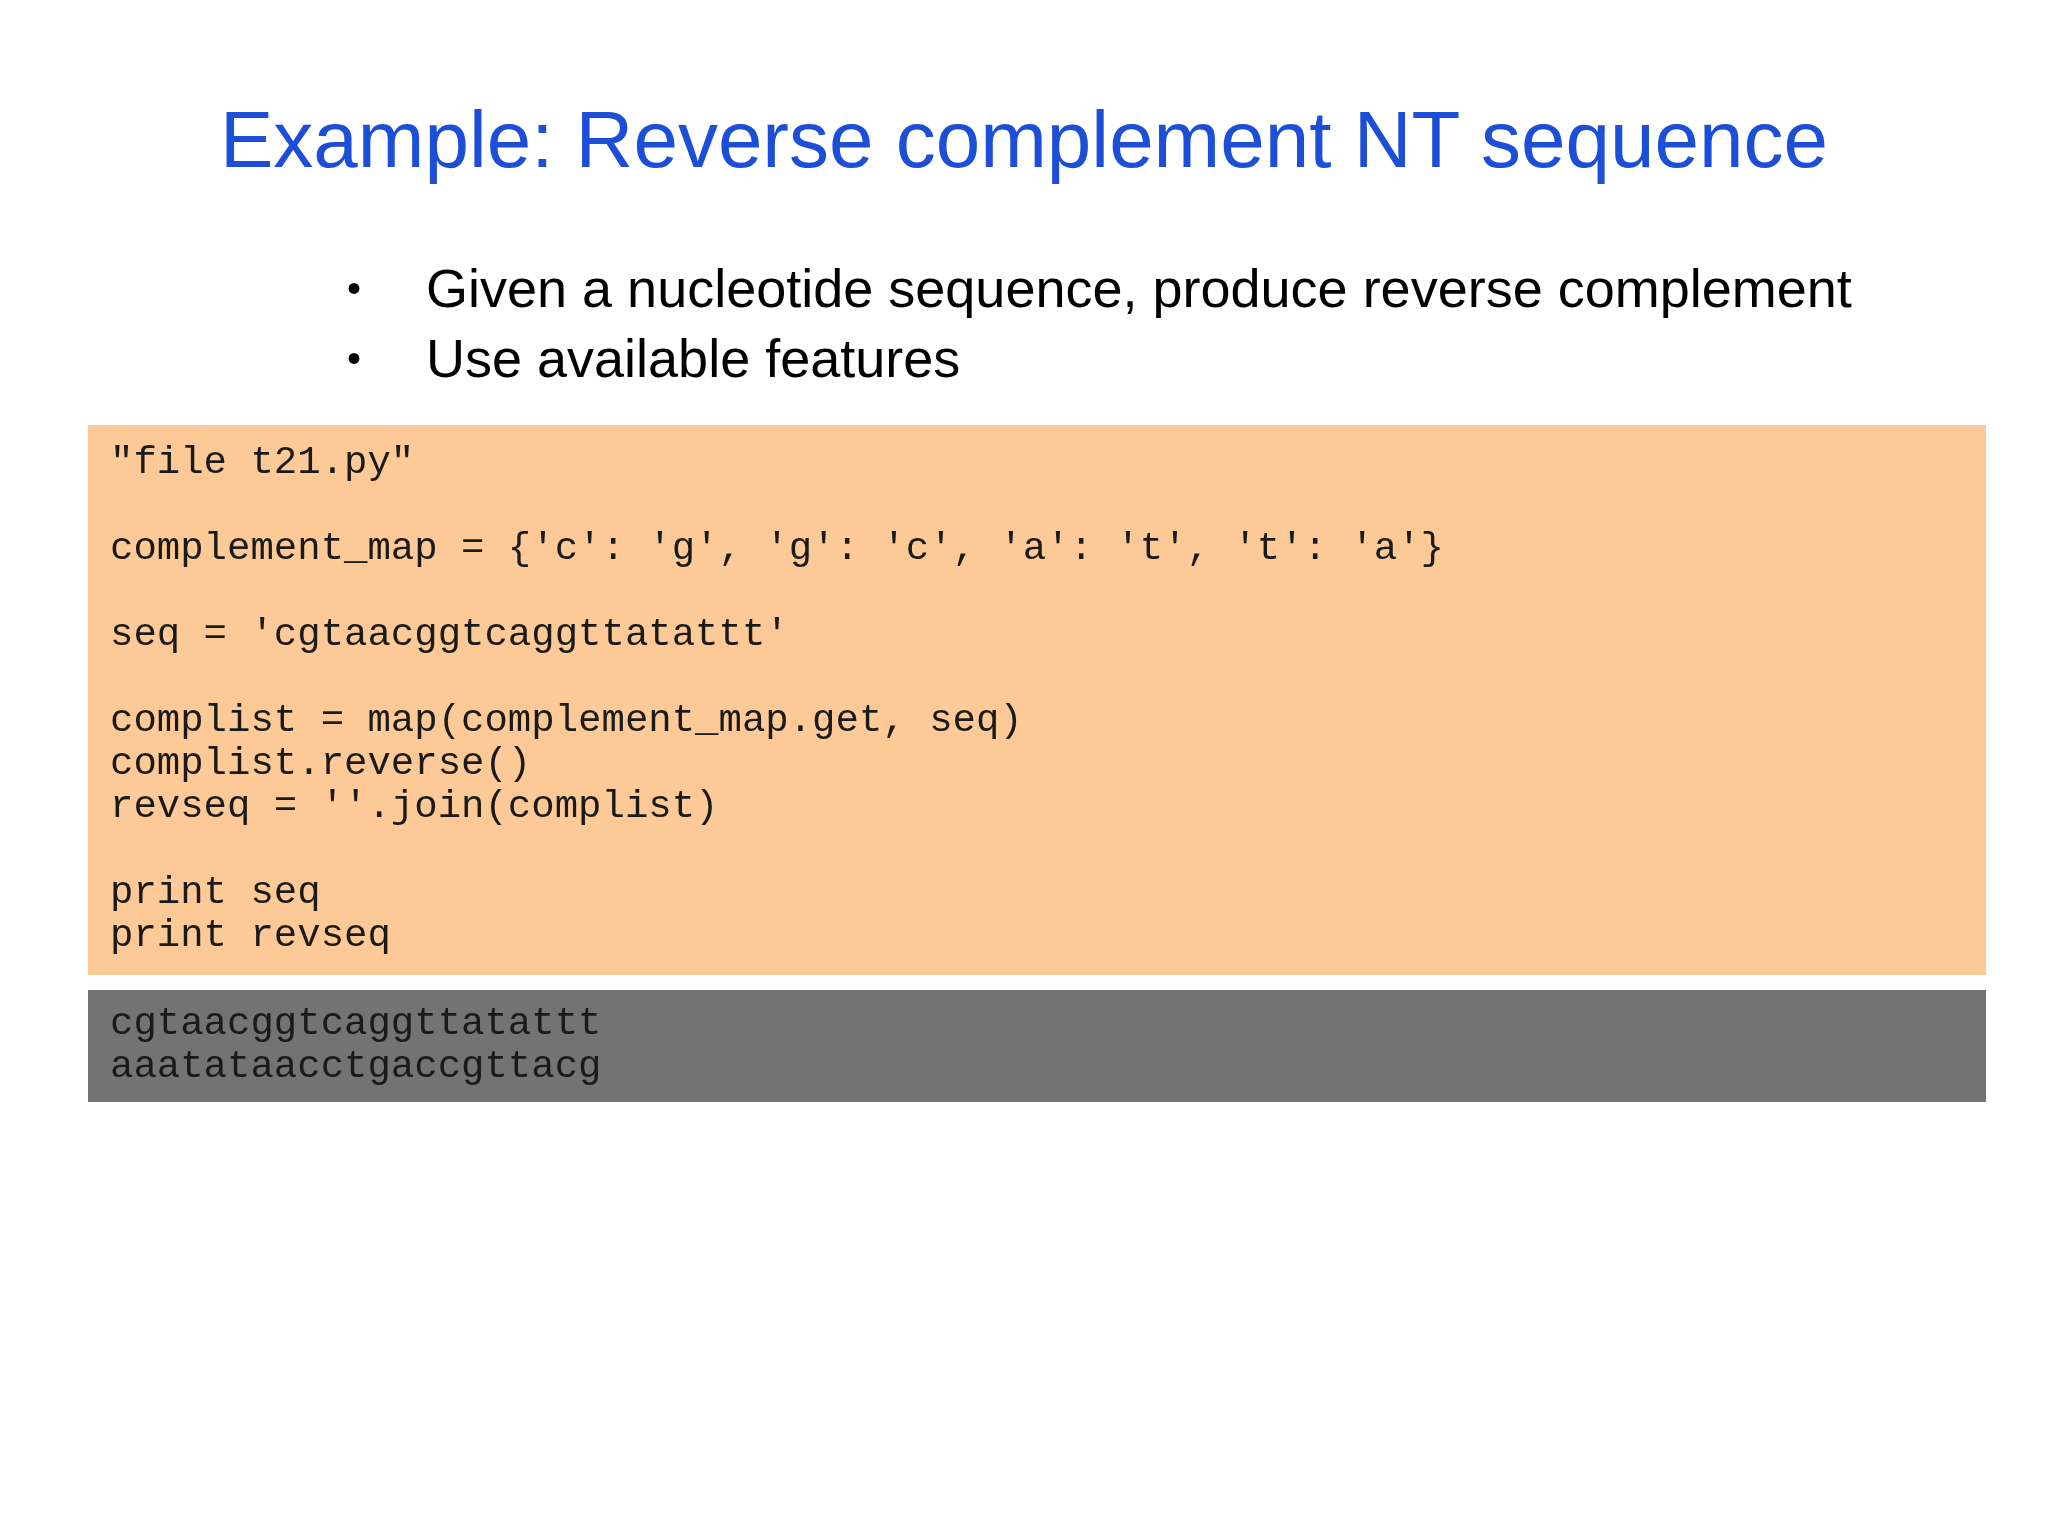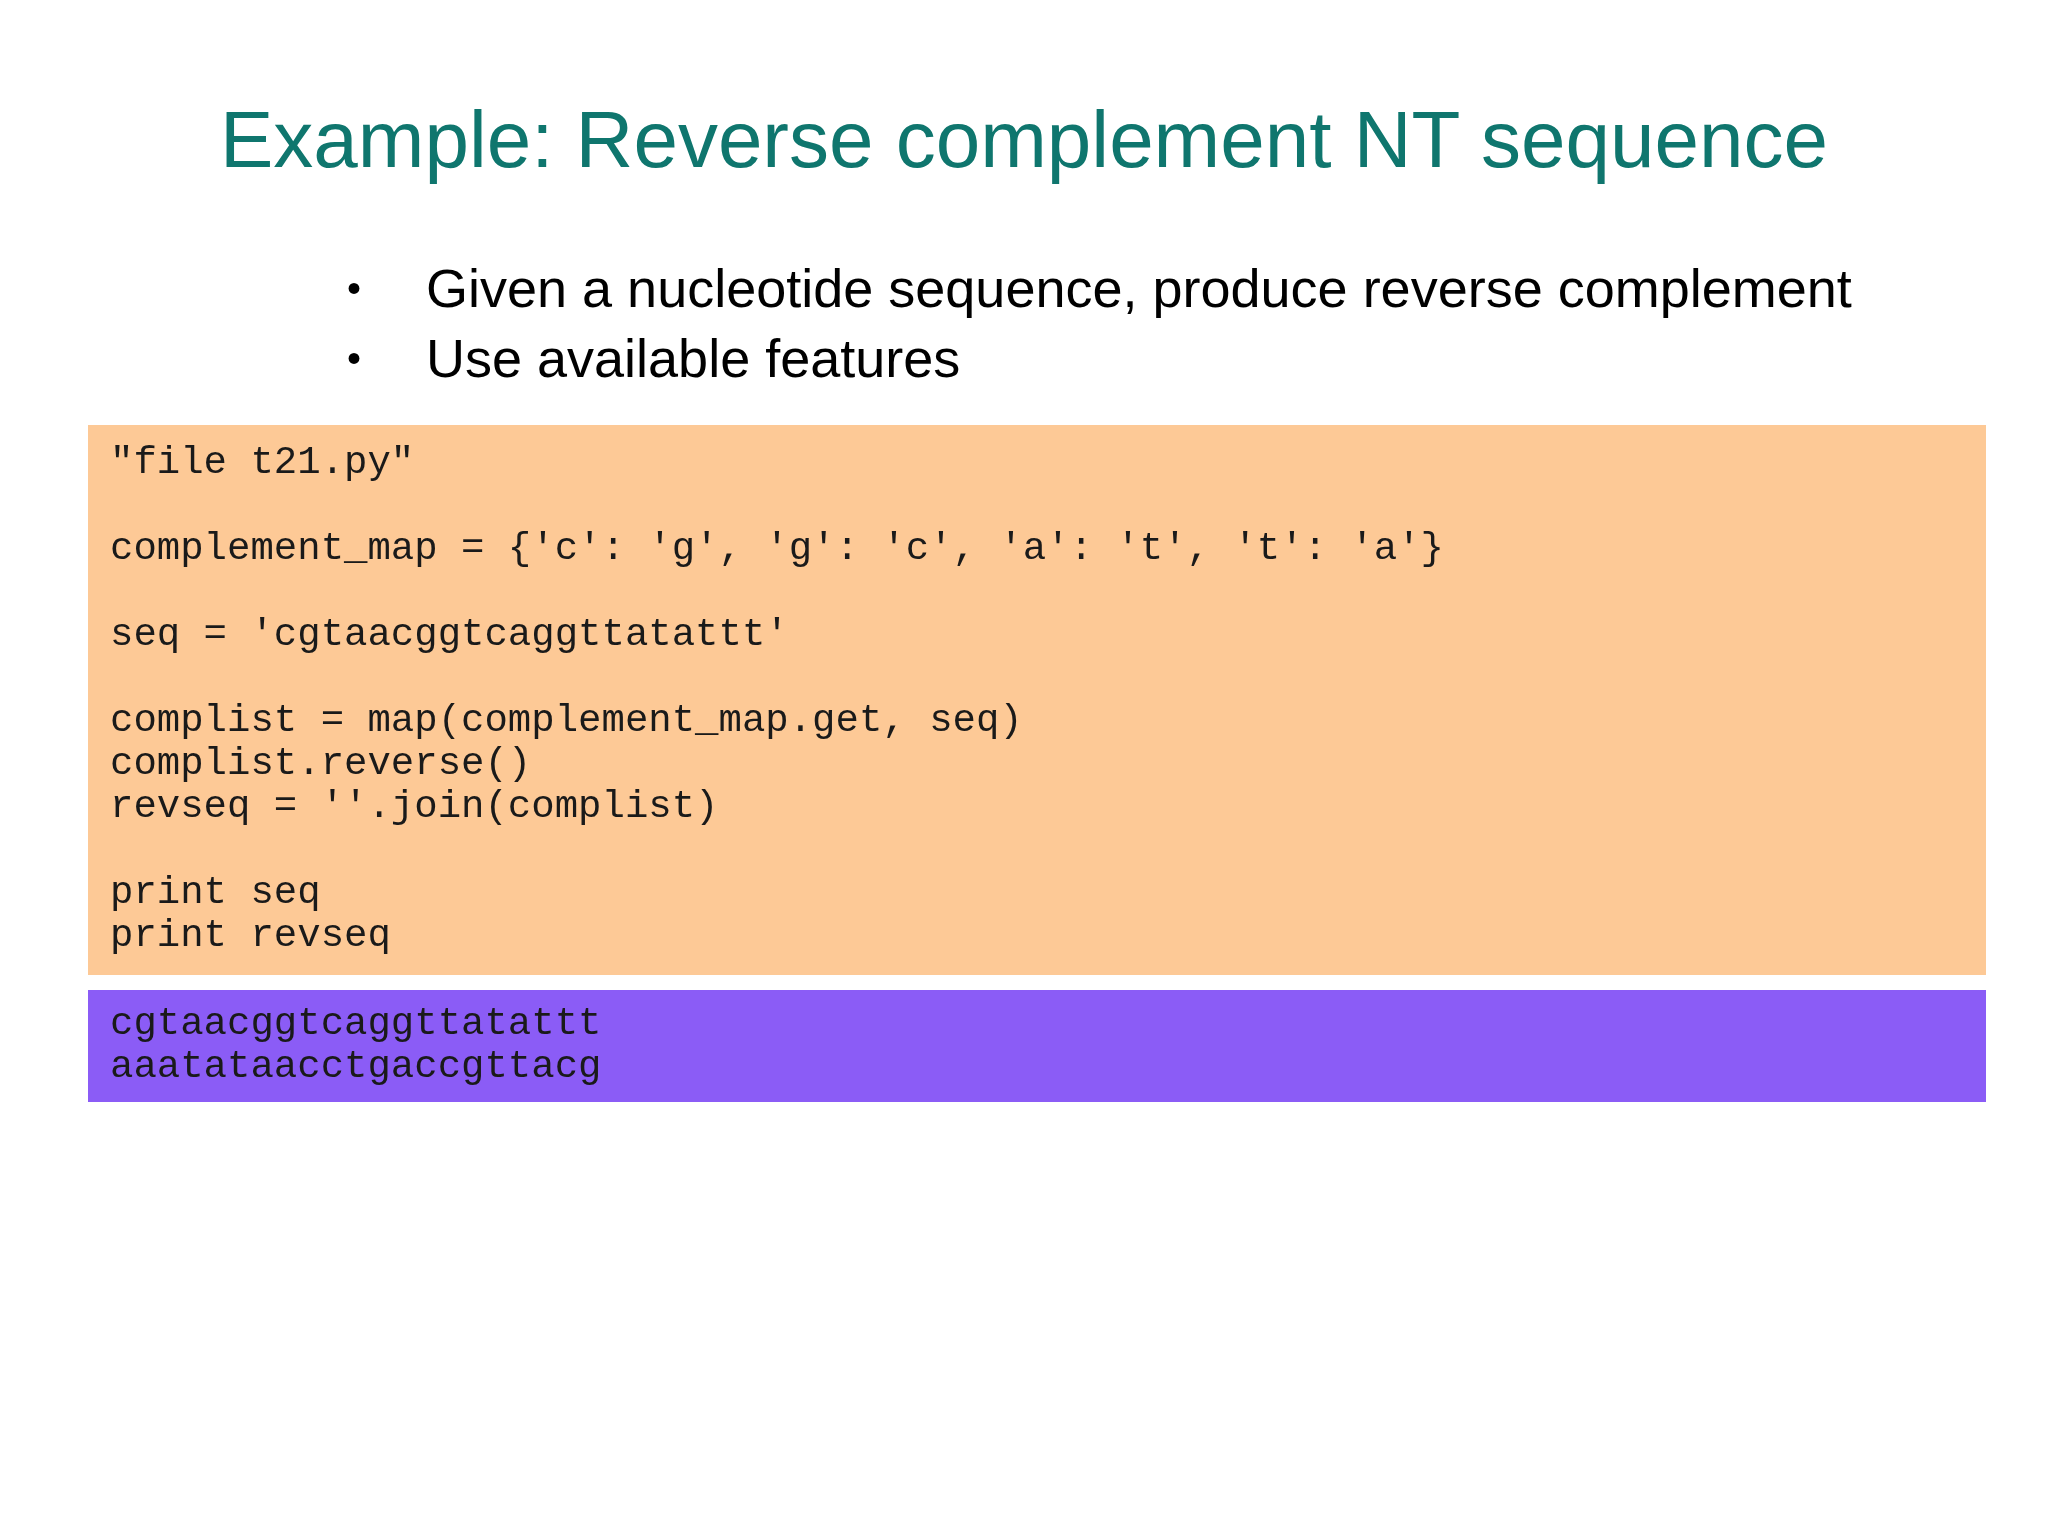--- a/index.html
+++ b/index.html
@@ -22,21 +22,21 @@
   .slide-title {
     position: absolute;
     top: 92px;
     left: 0;
     width: 2048px;
     text-align: center;
     font-size: 80px;
     font-weight: 400;
     letter-spacing: 0px;
     line-height: 1.2;
-    color: #0f766e;
+    color: #1d4ed8;
   }
   .bullet-list {
     position: absolute;
     top: 253px;
     left: 347px;
     width: 1500px;
   }
   .bullet-item {
     display: flex;
     align-items: center;
@@ -62,21 +62,21 @@
     background: #FDC996;
     box-sizing: border-box;
     padding: 17px 0 0 22px;
   }
   .output-block {
     position: absolute;
     left: 88px;
     top: 990px;
     width: 1898px;
     height: 112px;
-    background: #8b5cf6;
+    background: #737373;
     box-sizing: border-box;
     padding: 13px 0 0 22px;
   }
   pre.mono {
     margin: 0;
     font-family: "Liberation Mono", monospace;
     font-size: 39px;
     line-height: 43px;
     color: #1a1a1a;
     white-space: pre;

